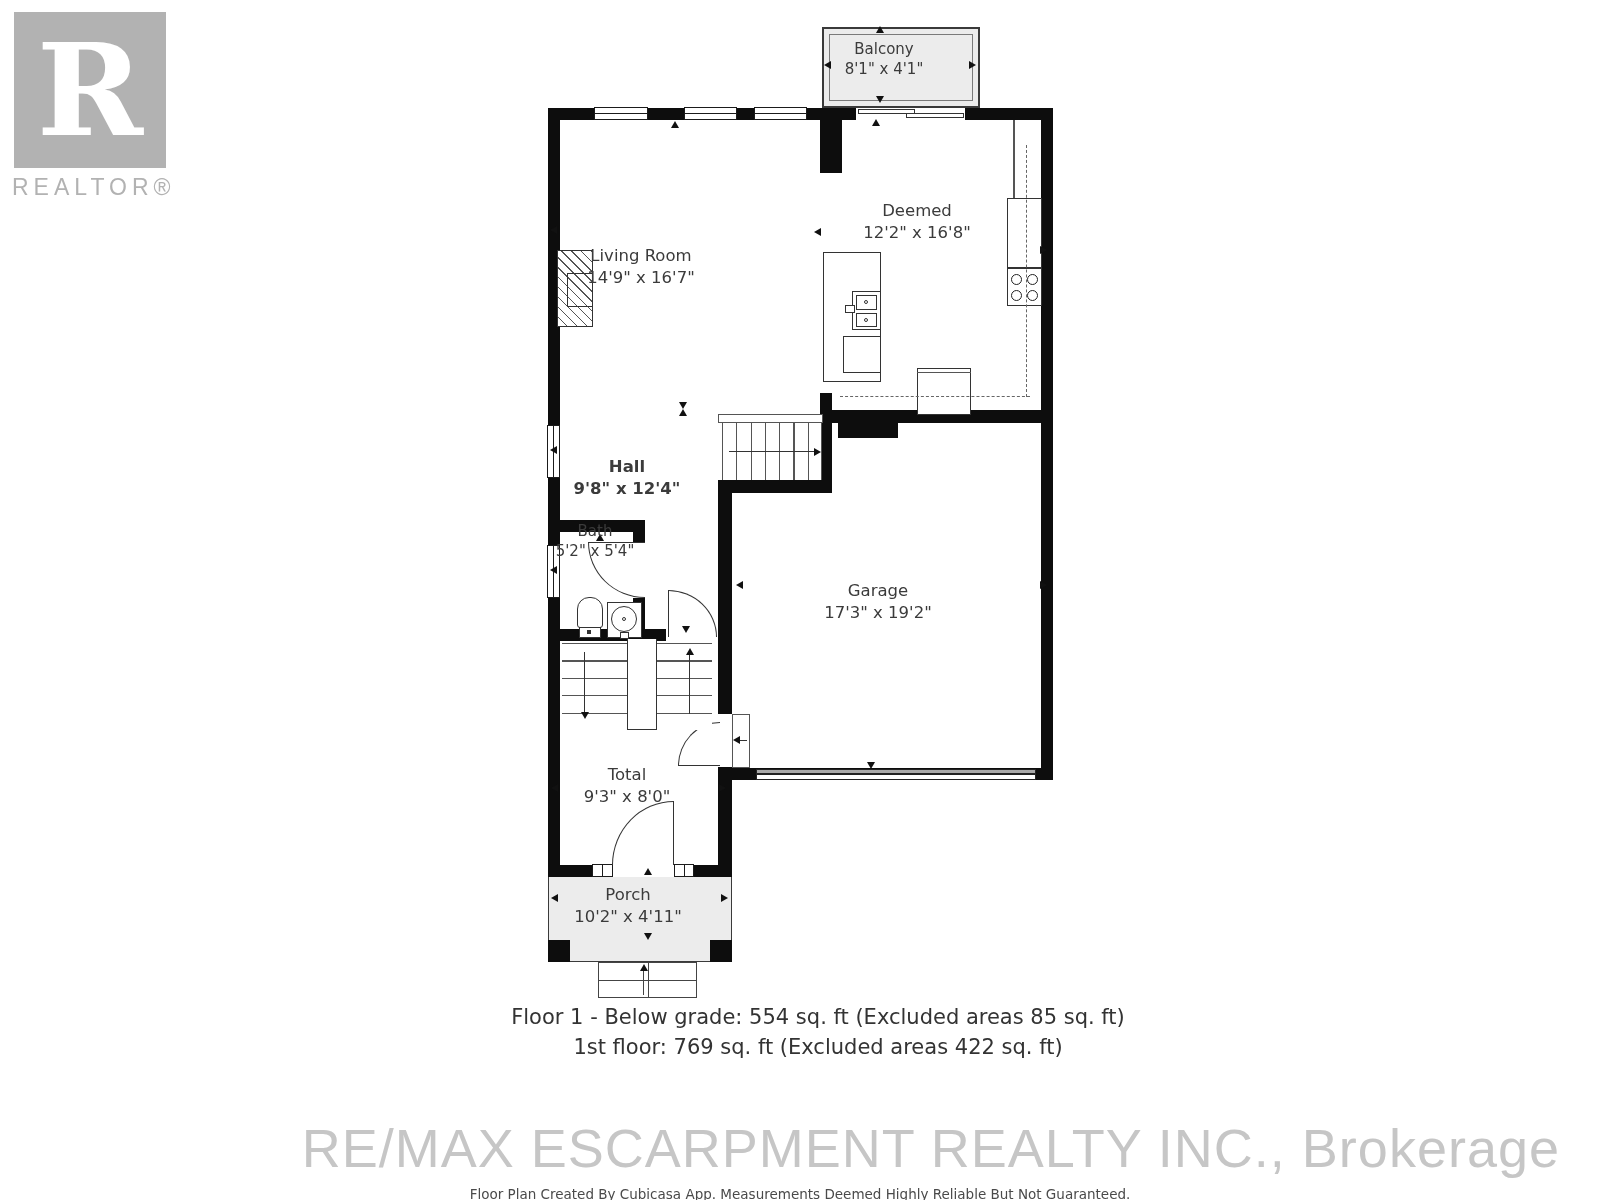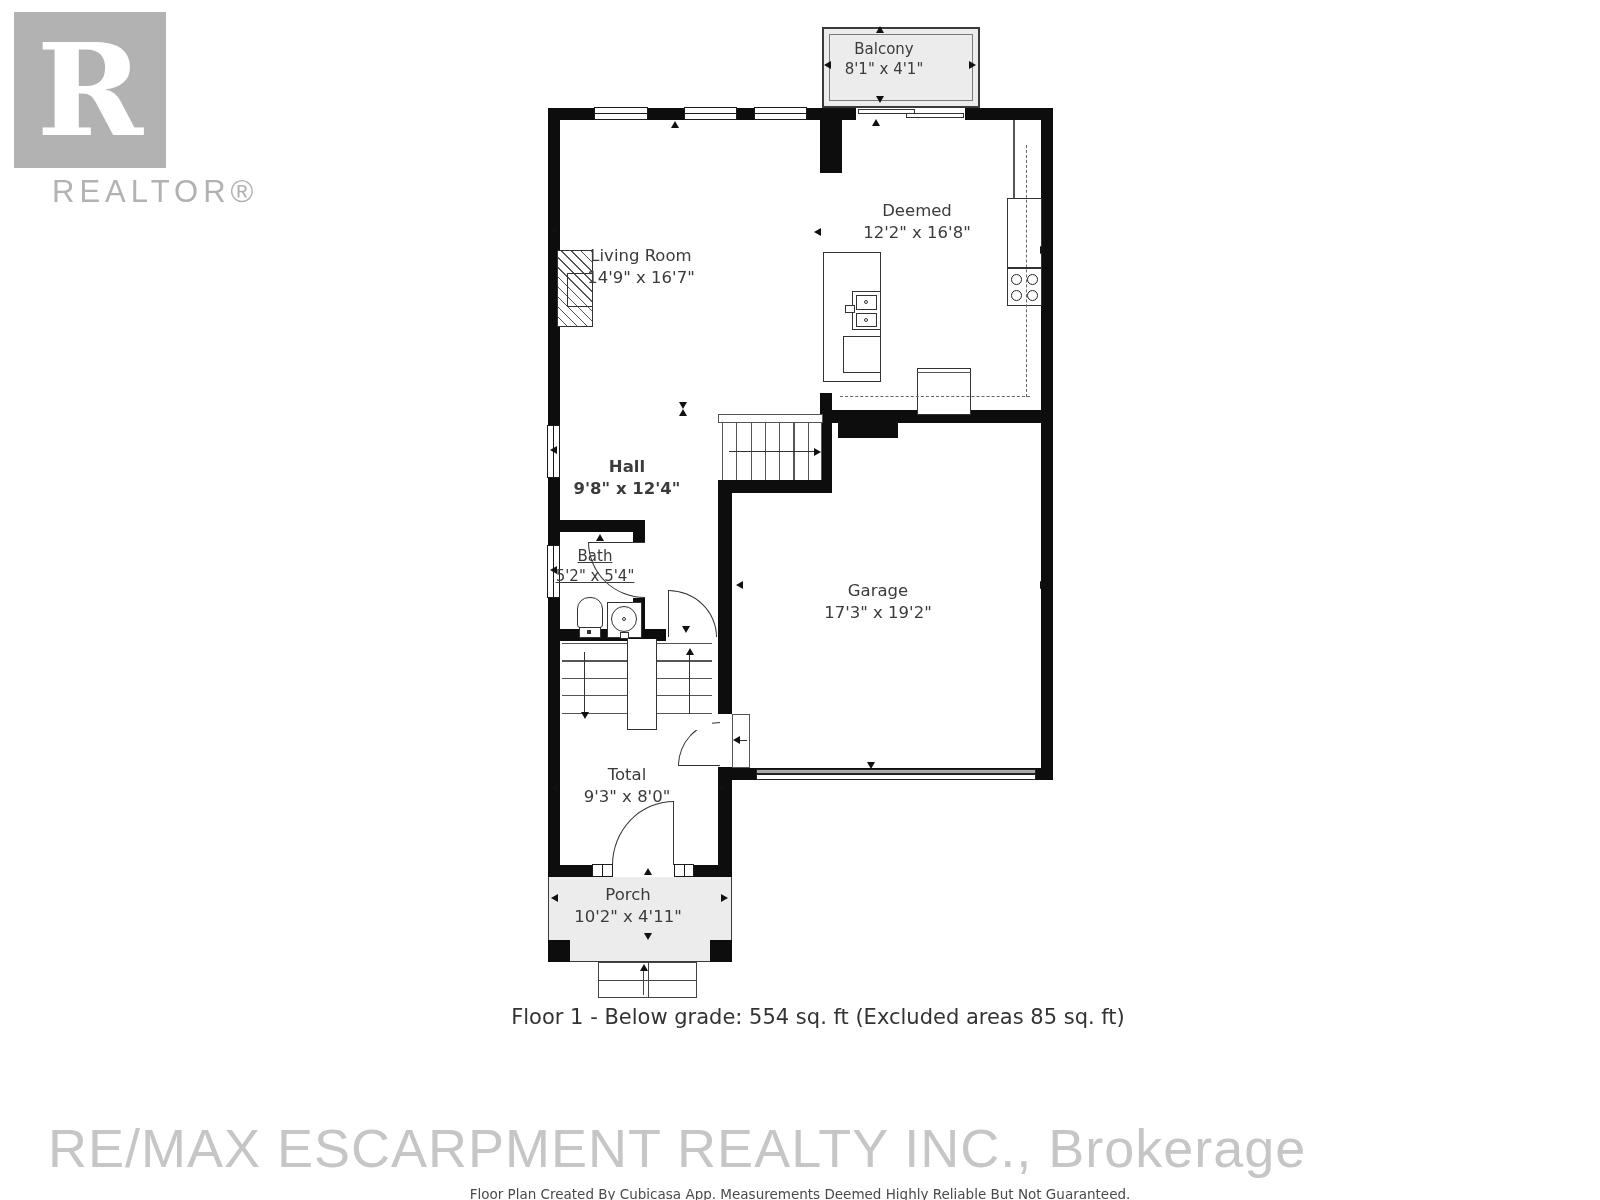--- a/index.html
+++ b/index.html
@@ -34,27 +34,27 @@
   .tu,.td,.tl,.tr{position:absolute;width:0;height:0;}
   .tu{border-left:4px solid transparent;border-right:4px solid transparent;border-bottom:7px solid #111;}
   .td{border-left:4px solid transparent;border-right:4px solid transparent;border-top:7px solid #111;}
   .tl{border-top:4px solid transparent;border-bottom:4px solid transparent;border-right:7px solid #111;}
   .tr{border-top:4px solid transparent;border-bottom:4px solid transparent;border-left:7px solid #111;}
   .logo-box{position:absolute;left:14px;top:12px;width:152px;height:156px;background:#b2b2b2;
             display:flex;align-items:center;justify-content:center;}
   .logo-r{color:#fff;font-family:"DejaVu Serif","Liberation Serif",serif;font-weight:bold;
           font-size:128px;line-height:1;}
   .logo-label{position:absolute;left:12px;top:174px;width:230px;color:#b2b2b2;
-              font-family:"Liberation Sans",sans-serif;font-size:31px;letter-spacing:5px;margin-left:40px;}
+              font-family:"Liberation Sans",sans-serif;font-size:23px;letter-spacing:5px;}
   .summary{position:absolute;left:0;top:1006px;width:1600px;text-align:center;color:#333;}
   .summary .t{font-size:23px;font-weight:bold;color:#1d1d1d;margin-bottom:9px;}
   .summary .l{font-size:21px;line-height:1.06;margin-bottom:8px;padding-left:36px;}
-  .wm-band{position:absolute;left:48px;right:40px;top:1120px;height:56px;
+  .wm-band{position:absolute;left:42px;right:40px;top:1120px;height:56px;
            background:rgba(255,255,255,0.72);box-shadow:0 0 16px 12px rgba(255,255,255,0.72);
-           display:flex;align-items:center;justify-content:flex-start;}
+           display:flex;align-items:center;justify-content:flex-end;}
   .wm-text{font-family:"Liberation Sans",sans-serif;font-size:54px;color:#c6c6c6;
            letter-spacing:1px;white-space:nowrap;text-shadow:0 0 4px #fff;}
   .disclaimer{position:absolute;left:0;top:1186px;width:1600px;text-align:center;
               font-size:13.5px;font-weight:500;color:#4a4a4a;}
 </style>
 </head>
 <body>
 
 <div id="canvas">
 
@@ -213,40 +213,41 @@
       <div>12'2" x 16'8"</div>
     </div>
     <div class="room-label" style="left:641px;top:245px;">
       <div>Living Room</div>
       <div>14'9" x 16'7"</div>
     </div>
     <div class="room-label" style="left:627px;top:456px;font-weight:bold;">
       <div>Hall</div>
       <div>9'8" x 12'4"</div>
     </div>
-    <div class="room-label small" style="left:595px;top:547px;text-decoration:underline;">
+    <div class="room-label small" style="left:595px;top:522px;">
       <div>Bath</div>
       <div>5'2" x 5'4"</div>
     </div>
     <div class="room-label" style="left:878px;top:580px;">
       <div>Garage</div>
       <div>17'3" x 19'2"</div>
     </div>
     <div class="room-label" style="left:627px;top:764px;">
       <div>Total</div>
       <div>9'3" x 8'0"</div>
     </div>
     <div class="room-label" style="left:628px;top:884px;">
       <div>Porch</div>
       <div>10'2" x 4'11"</div>
     </div>
   </div>
 
   <div class="summary">
     <div class="l">Floor 1 - Below grade: 554 sq. ft (Excluded areas 85 sq. ft)</div>
+    <div class="l">1st floor: 769 sq. ft (Excluded areas 422 sq. ft)</div>
   </div>
 
   <div class="wm-band">
     <span class="wm-text">RE/MAX ESCARPMENT REALTY INC., Brokerage</span>
   </div>
 
   <div class="disclaimer">Floor Plan Created By Cubicasa App. Measurements Deemed Highly Reliable But Not Guaranteed.</div>
 
 </div>
 

